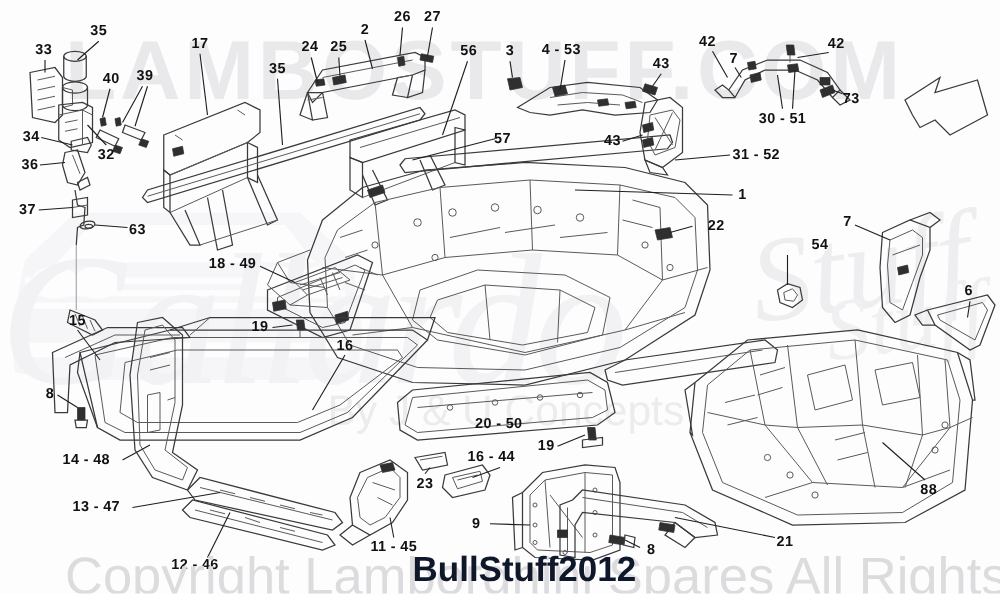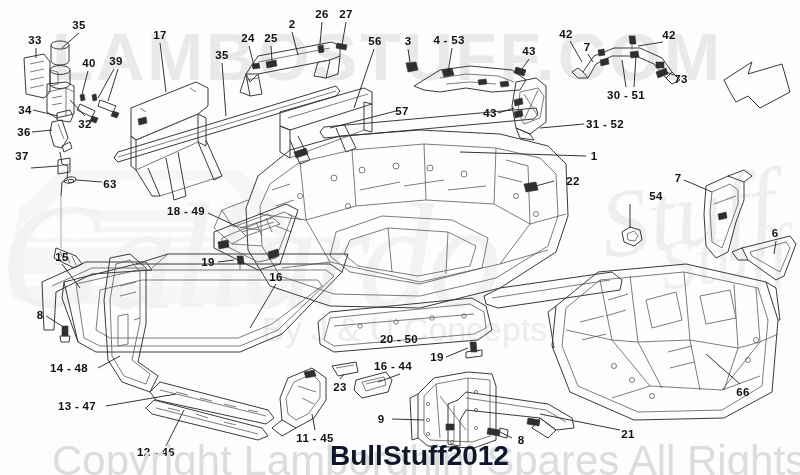--- a/index.html
+++ b/index.html
@@ -556,21 +556,21 @@
   </svg>
 
   <div id="labels">
       <div class="lab" style="left: 35px; top: 40px;">33</div>
       <div class="lab" style="left: 79px; top: 25px;">35</div>
       <div class="lab" style="left: 89px; top: 63px;">40</div>
       <div class="lab" style="left: 116px; top: 61px;">39</div>
       <div class="lab" style="left: 25px; top: 110px;">34</div>
       <div class="lab" style="left: 85px; top: 124px;">32</div>
       <div class="lab" style="left: 24px; top: 132px;">36</div>
-      <div class="lab" style="left: 22px; top: 156px;">37</div>
+      <div class="lab" style="left: 22px; top: 168px;">37</div>
       <div class="lab" style="left: 110px; top: 184px;">63</div>
       <div class="lab" style="left: 160px; top: 35px;">17</div>
       <div class="lab" style="left: 222px; top: 55px;">35</div>
       <div class="lab" style="left: 248px; top: 38px;">24</div>
       <div class="lab" style="left: 271px; top: 38px;">25</div>
       <div class="lab" style="left: 292px; top: 24px;">2</div>
       <div class="lab" style="left: 322px; top: 14px;">26</div>
       <div class="lab" style="left: 346px; top: 14px;">27</div>
       <div class="lab" style="left: 375px; top: 41px;">56</div>
       <div class="lab" style="left: 408px; top: 41px;">3</div>
@@ -598,19 +598,19 @@
       <div class="lab" style="left: 69px; top: 368px;">14 - 48</div>
       <div class="lab" style="left: 77px; top: 406px;">13 - 47</div>
       <div class="lab" style="left: 156px; top: 452px;">12 - 46</div>
       <div class="lab" style="left: 315px; top: 438px;">11 - 45</div>
       <div class="lab" style="left: 340px; top: 387px;">23</div>
       <div class="lab" style="left: 393px; top: 366px;">16 - 44</div>
       <div class="lab" style="left: 381px; top: 419px;">9</div>
       <div class="lab" style="left: 437px; top: 357px;">19</div>
       <div class="lab" style="left: 521px; top: 440px;">8</div>
       <div class="lab" style="left: 628px; top: 434px;">21</div>
-      <div class="lab" style="left: 743px; top: 392px;">66</div>
+      <div class="lab" style="left: 743px; top: 392px;">88</div>
     </div>
 
   <div class="wm" id="wm-bottom">Copyright Lamborghini Spares All Rights Reserved</div>
   <div class="wm" id="wm-overlay">BullStuff2012</div>
 
 </div>
 
 </body></html>

